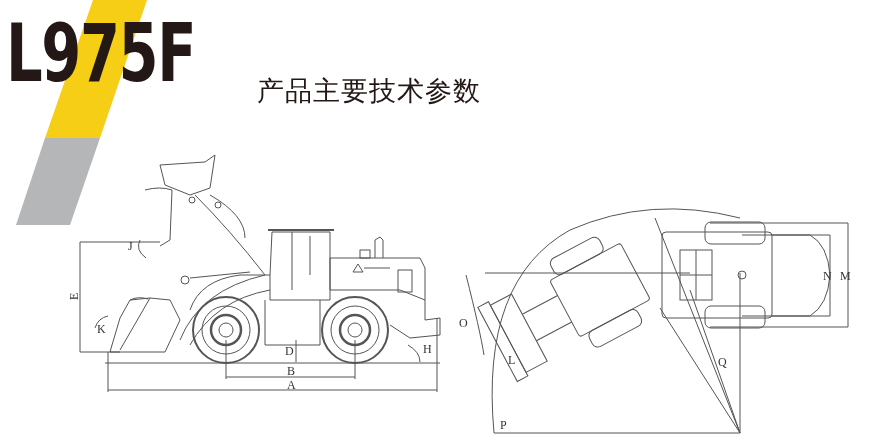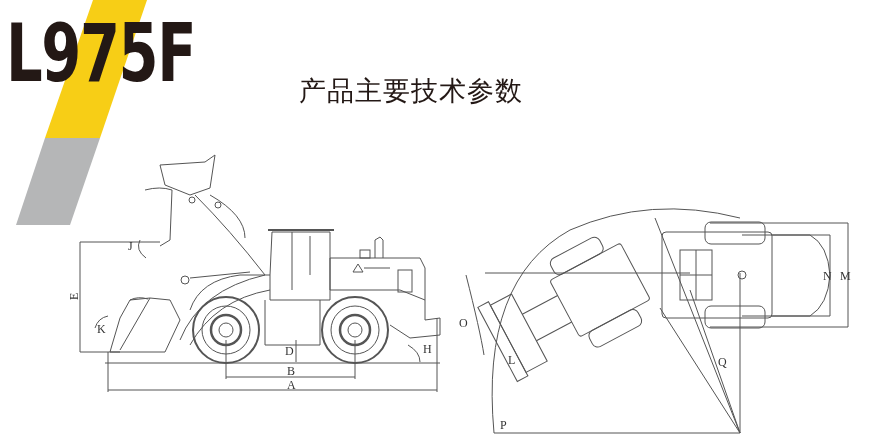--- a/index.html
+++ b/index.html
@@ -8,21 +8,21 @@
     .stripes { position: absolute; left: 0; top: 0; width: 200px; height: 240px; }
     .model-title {
       position: absolute; left: 6px; top: 14px;
       font-family: "DejaVu Sans", sans-serif; font-weight: bold;
       font-size: 80px; line-height: 80px; letter-spacing: -2px;
       color: #231815; transform: scaleX(0.72); transform-origin: left top;
     }
     .subtitle {
       position: absolute; left: 257px; top: 73px;
       font-family: Liberation Mono, monospace; font-size: 27px;
-      color: #231815; letter-spacing: 1px; margin-left: 42px;
+      color: #231815; letter-spacing: 1px;
     }
     .drawing { position: absolute; left: 0; top: 0; }
     .lbl { font-family: "Liberation Serif", "DejaVu Serif", serif; font-size: 12px; fill: #333; }
   </style>
 </head>
 <body>
 
 <svg class="stripes" viewBox="0 0 200 240" width="200" height="240">
   <polygon points="93,0 147,0 100,138 45,138" fill="#F7CE16"></polygon>
   <polygon points="45,138 100,138 70,225 16,225" fill="#B5B6B7"></polygon>

